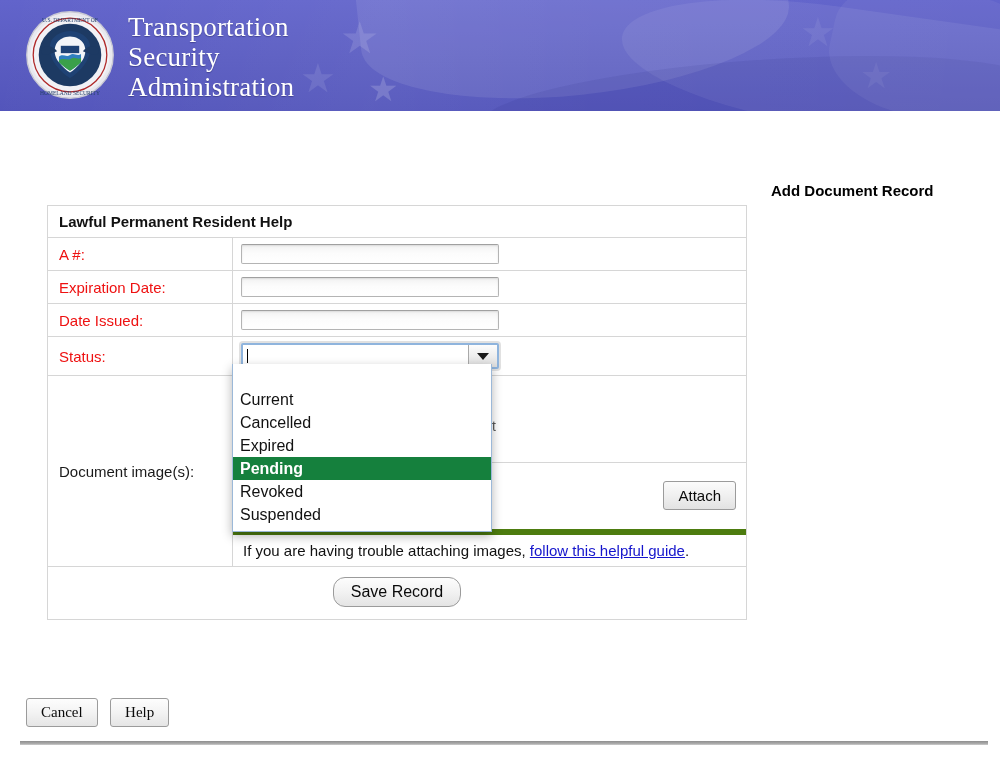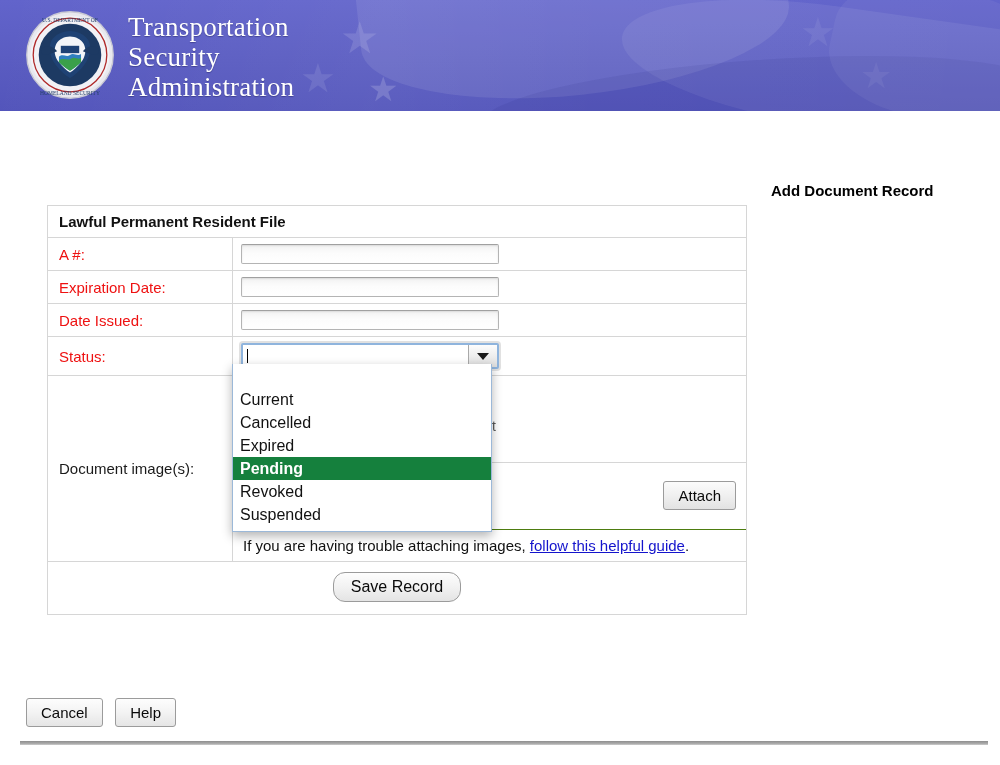--- a/index.html
+++ b/index.html
@@ -311,21 +311,21 @@
     font-size: 15px;
     color: #0a0a0a;
     background: linear-gradient(180deg,#fbfbfb 0%,#f0f0f0 50%,#e2e2e2 100%);
     border: 1px solid #9b9b9b;
     border-radius: 3px;
     padding: 5px 14px;
     line-height: 17px;
     margin-left: auto;
   }
   .help-row {
-    border-top: 1px solid #4d7c0f;
+    border-top: 6px solid #4d7c0f;
     padding: 7px 0 7px 10px;
     font-size: 15px;
     color: #111111;
   }
   .help-link {
     color: #1414cc;
     text-decoration: underline;
   }
 
   .save-cell {
@@ -343,21 +343,21 @@
     line-height: 18px;
   }
 
   
   .bottom-bar {
     position: absolute;
     left: 26px;
     top: 698px;
   }
   .plain-btn {
-    font-family: Liberation Sans, sans-serif;
+    font-family: Liberation Serif, serif;
     font-size: 15px;
     color: #0a0a0a;
     background: linear-gradient(180deg,#fdfdfd 0%,#f3f3f3 50%,#e5e5e5 100%);
     border: 1px solid #9b9b9b;
     border-radius: 3px;
     padding: 5px 14px;
     line-height: 17px;
     margin-right: 8px;
   }
   .footer-rule {
@@ -403,21 +403,21 @@
   <div class="agency-name"><span>Transportation</span>
 <span>Security</span>
 <span>Administration</span></div>
 </div>
 
 <div class="page-heading">Add Document Record</div>
 
 <table class="form-table">
   <tbody>
       <tr>
-    <td class="card-title-cell" colspan="2">Lawful Permanent Resident File</td>
+    <td class="card-title-cell" colspan="2">Lawful Permanent Resident Help</td>
   </tr>
 
   <tr>
     <td class="label-cell">A #:</td>
     <td class="field-cell">
       <input class="text-input" type="text" value="" style="">
     </td>
   </tr>
 
   <tr>

